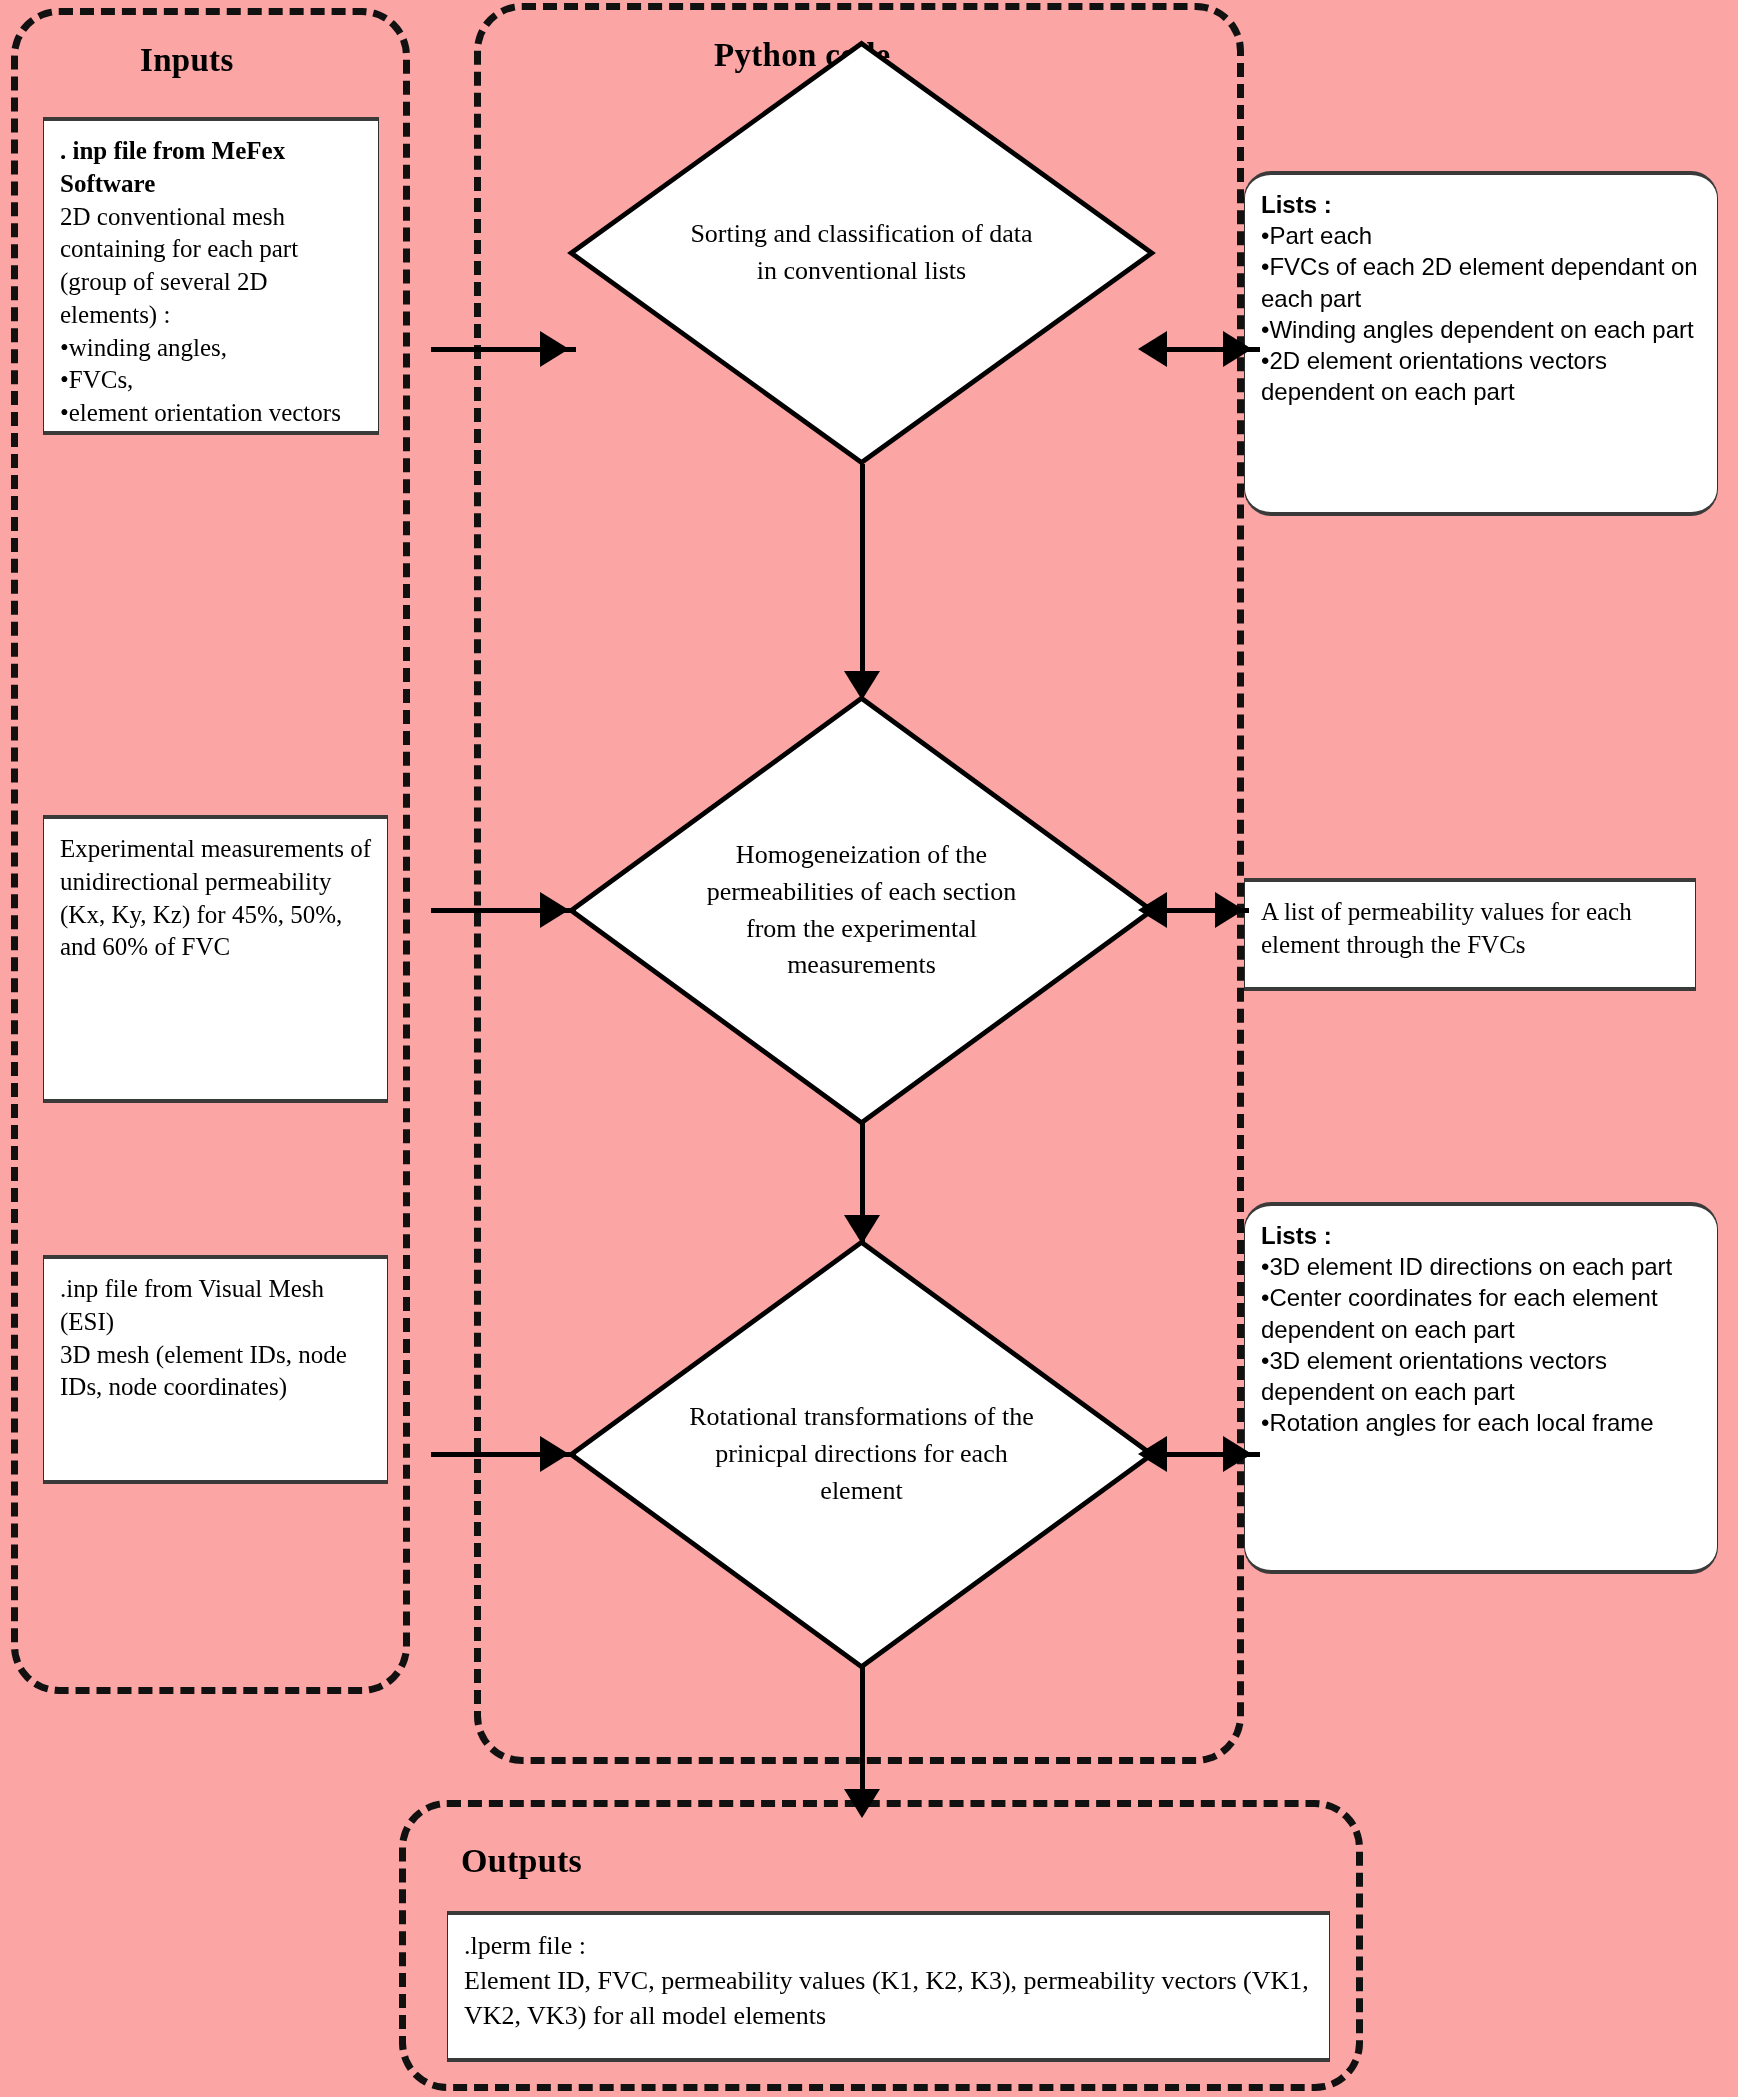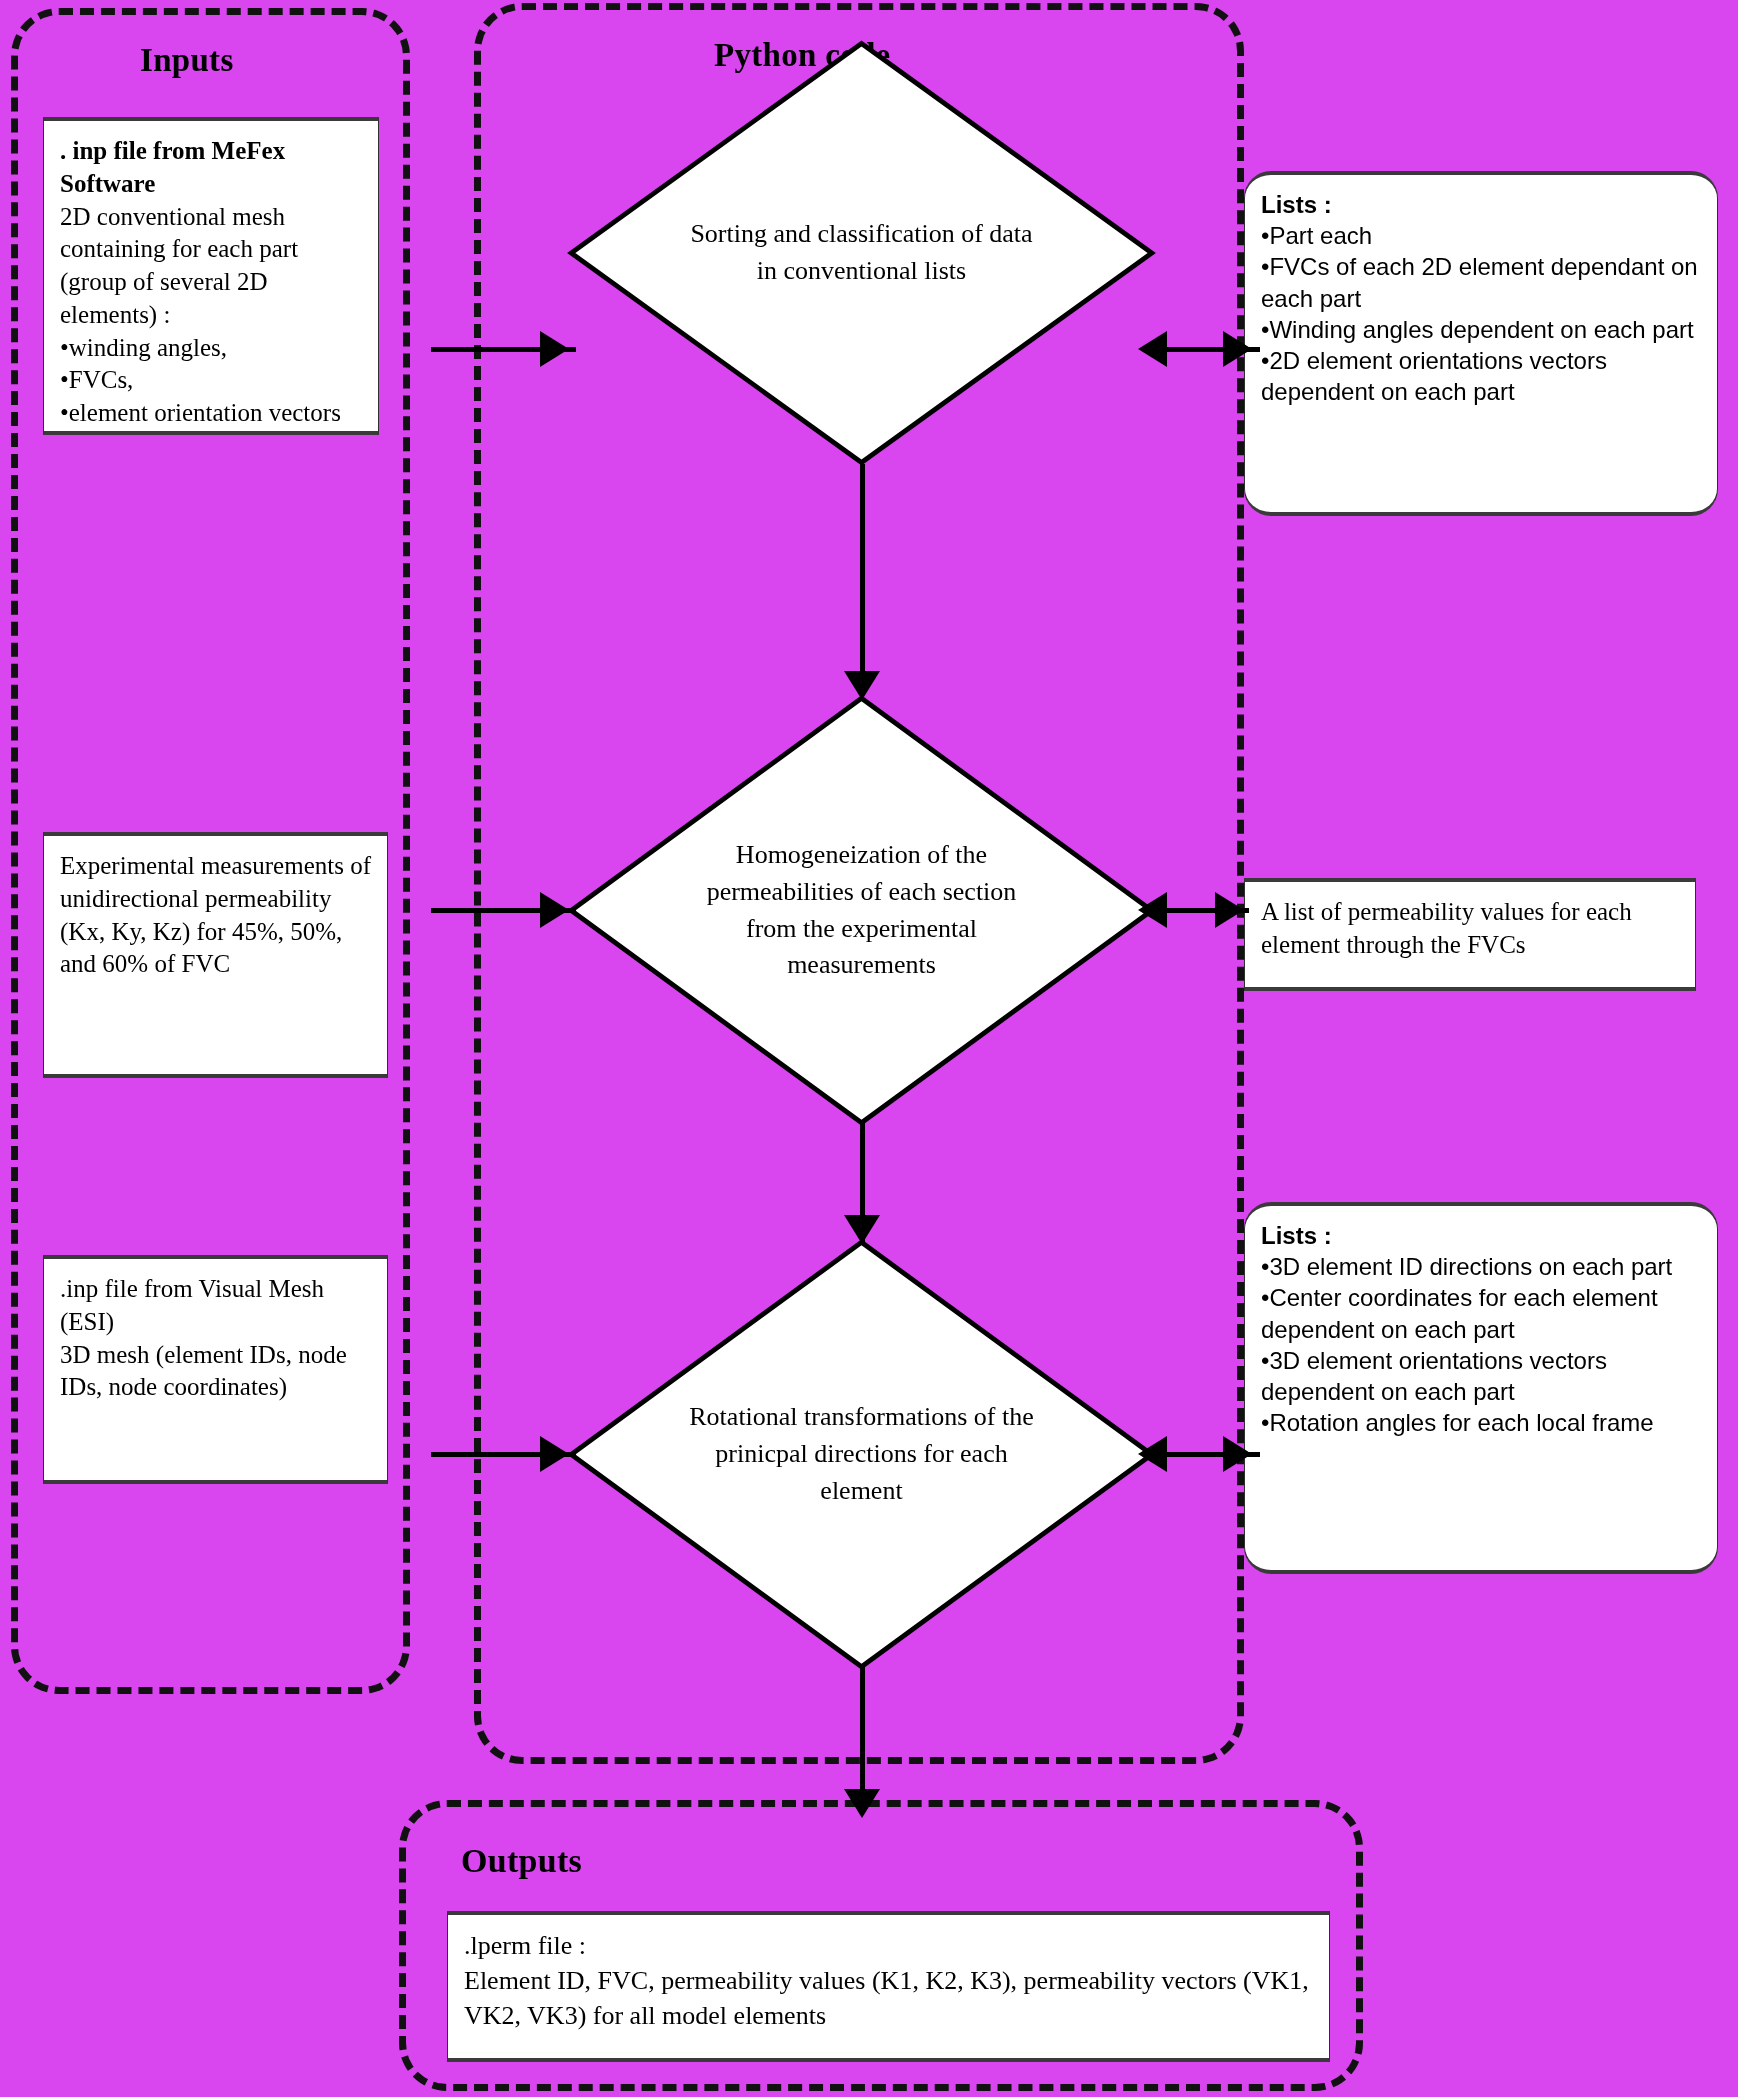--- a/index.html
+++ b/index.html
@@ -7,21 +7,21 @@
     padding: 0;
     background: #ffffff;
   }
   body {
     font-family: "Liberation Serif", serif;
   }
   #canvas {
     position: relative;
     width: 1739px;
     height: 2097px;
-    background: #d946ef;
+    background: #fca5a5;
     overflow: hidden;
   }
 
   
   .dashed-container {
     position: absolute;
     border: 7.5px dashed #111111;
     border-radius: 48px;
     box-sizing: border-box;
     background: transparent;
@@ -59,21 +59,21 @@
   }
   .rect-box .bold-line { font-weight: bold; }
   .rect-box .lists-head { font-weight: bold; }
   .rect-box p { margin: 0; }
 
   
   .serif-box  { font-family: "Liberation Serif", serif; }
   .sans-box   { font-family: "Liberation Sans", sans-serif; font-size: 24px; line-height: 1.3; border-radius: 27px; }
 
   #input-box-1  { left: 43px;  top: 117px;  width: 336px; height: 318px; }
-  #input-box-2  { left: 43px;  top: 832px; width: 345px; height: 246px; }
+  #input-box-2  { left: 43px;  top: 815px; width: 345px; height: 288px; }
   #input-box-3  { left: 43px;  top: 1255px; width: 345px; height: 229px; }
 
   #result-box-1 { left: 1244px; top: 171px;  width: 474px; height: 345px; }
   #result-box-2 { left: 1244px; top: 878px; width: 452px; height: 113px; }
   #result-box-3 { left: 1244px; top: 1202px; width: 474px; height: 372px; }
 
   #output-box   { left: 447px;  top: 1911px; width: 883px; height: 151px;
                   font-size: 26px; line-height: 1.34; }
 
   

